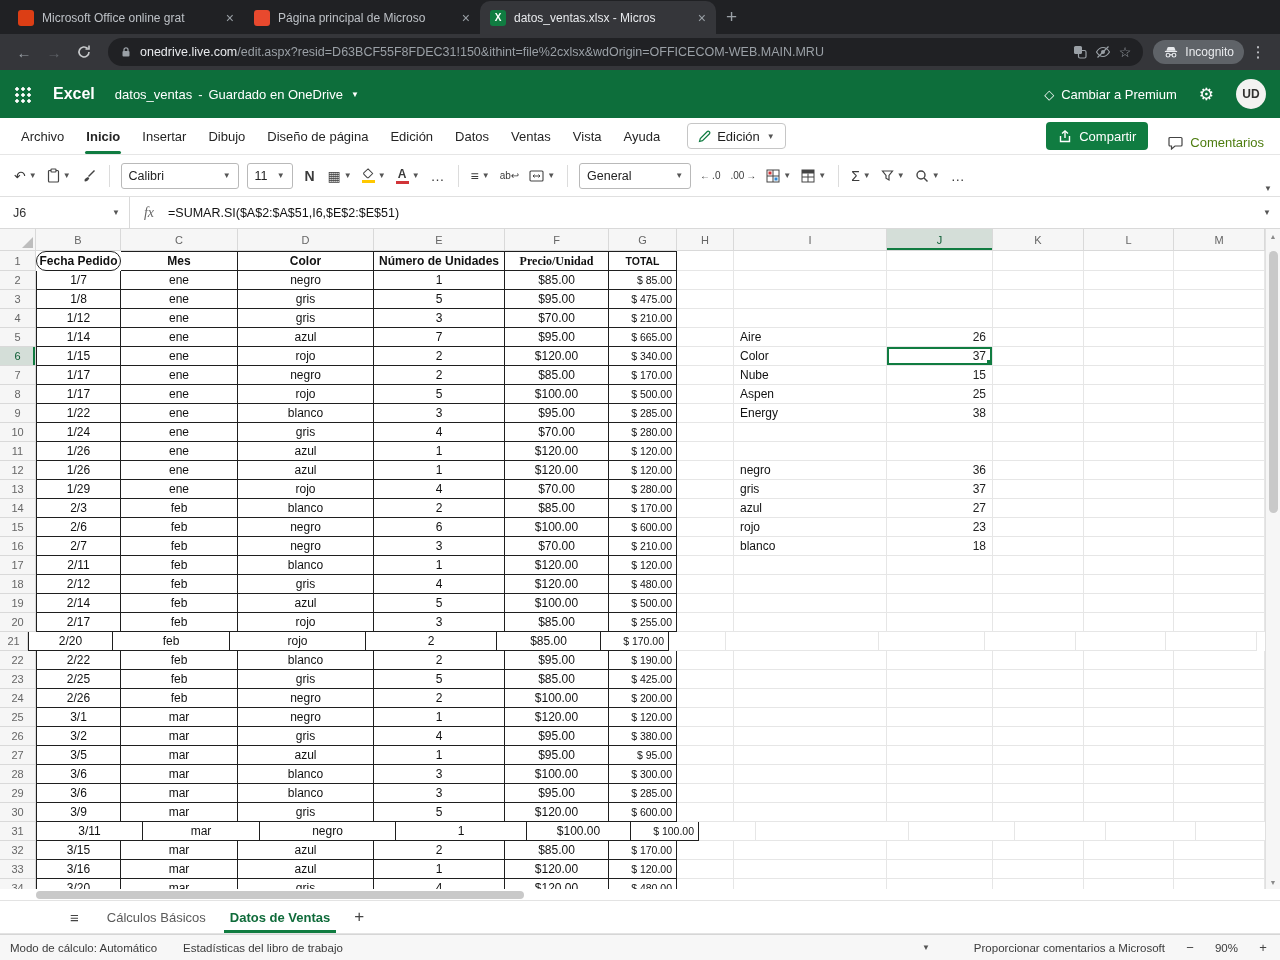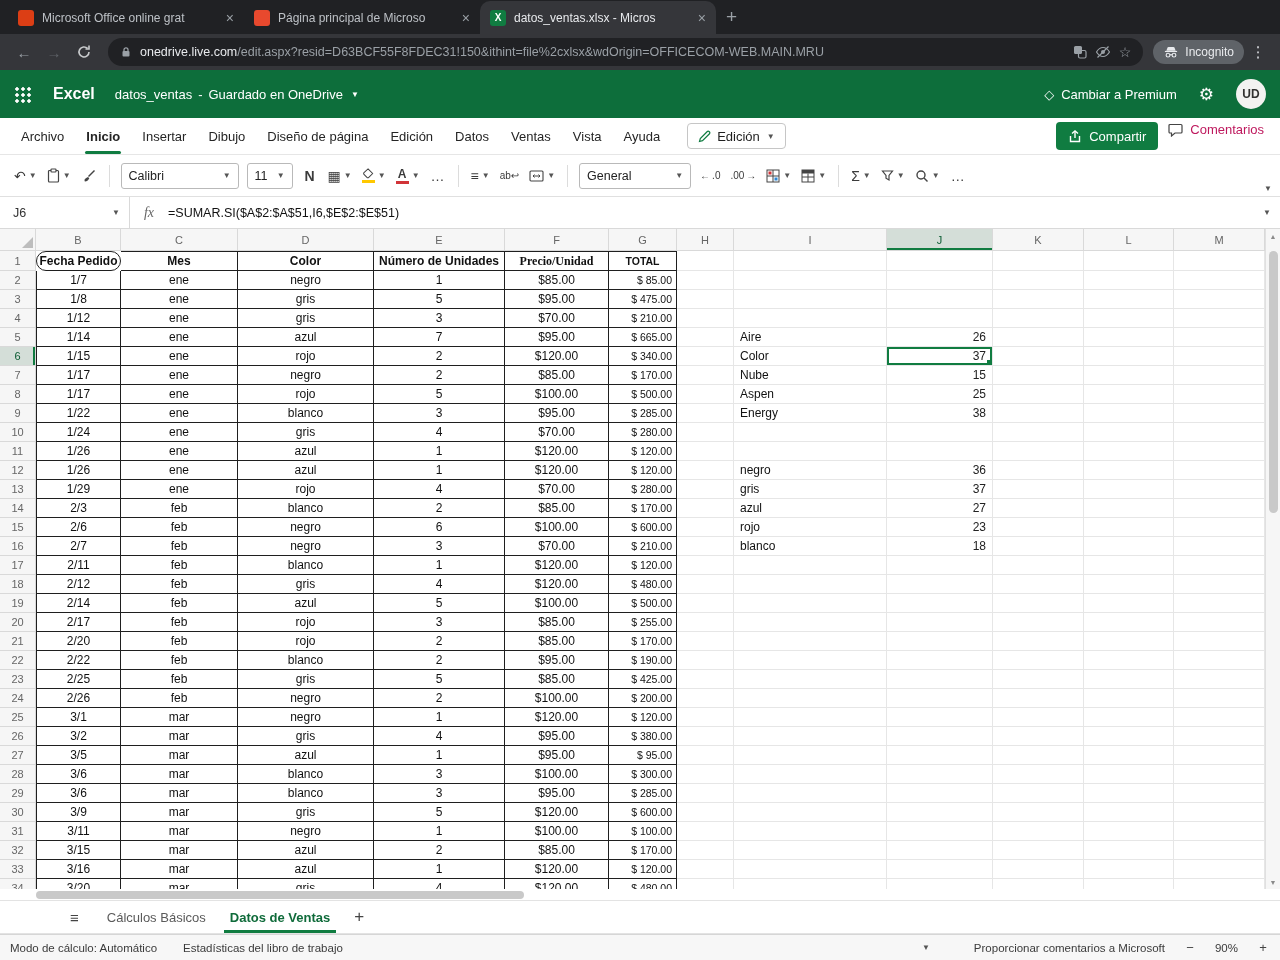--- a/index.html
+++ b/index.html
@@ -53,24 +53,24 @@
   font-weight:700;display:flex;align-items:center;justify-content:center}
 
 
 .rtabs{height:37px;background:#fff;display:flex;align-items:center;padding:0 10px;border-bottom:1px solid #e6e6e6;flex:none}
 .rtab{padding:0 11px;font-size:13px;color:#252525;height:100%;display:flex;align-items:center;position:relative}
 .rtab.active{font-weight:700}
 .rtab.active::after{content:"";position:absolute;left:10px;right:10px;bottom:0;height:3px;background:#107C41;border-radius:2px}
 .editpill{margin-left:16px;border:1px solid #c6c6c6;border-radius:4px;height:26px;display:flex;
   align-items:center;gap:6px;padding:0 10px;font-size:13px;color:#1f1f1f}
 .editpill .chev{font-size:8px;color:#555}
-.rright{margin-left:auto;display:flex;align-items:flex-start;gap:4px}
+.rright{margin-left:auto;display:flex;align-items:flex-end;gap:14px}
 .sharebtn{background:#107C41;color:#fff;border-radius:4px;height:28px;display:flex;align-items:center;
   gap:7px;padding:0 12px;font-size:13px}
-.commentsbtn{display:flex;align-items:center;gap:7px;font-size:13px;color:#be185d;padding:0 6px}
+.commentsbtn{display:flex;align-items:center;gap:7px;font-size:13px;color:#4d7c0f;padding:0 6px}
 
 
 .tbar{height:42px;display:flex;align-items:center;padding:0 10px;gap:2px;border-bottom:1px solid #e0e0e0;position:relative;flex:none}
 .tbtn{height:30px;min-width:24px;display:flex;align-items:center;justify-content:center;gap:2px;
   color:#3b3b3b;font-size:14px;padding:0 4px;border-radius:3px}
 .chev{font-size:8px;color:#555;margin-left:1px}
 .tdiv{width:1px;height:22px;background:#dcdcdc;margin:0 6px;flex:none}
 .combo{height:26px;border:1px solid #b9b9b9;border-radius:3px;display:flex;align-items:center;
   justify-content:space-between;padding:0 7px;font-size:12.5px;color:#222;background:#fff;margin:0 3px}
 .combo.font{width:118px}
@@ -716,21 +716,21 @@
           <div class="c tbl colF" style="width: 104px;">$85.00</div>
           <div class="c tbl colG" style="width: 68px;">$ 255.00</div>
           <div class="c" style="width: 57px;"></div>
           <div class="c ci" style="width: 153px;"></div>
           <div class="c cj" style="width: 106px;"></div>
           <div class="c" style="width: 91px;"></div>
           <div class="c" style="width: 90px;"></div>
           <div class="c" style="width: 91px;"></div>
         </div>
         <div class="grow">
-          <div class="rh" style="width: 36px;">21</div>
+          <div class="rh" style="width: 28px;">21</div>
           <div class="c tbl colB" style="width: 85px;">2/20</div>
           <div class="c tbl colC" style="width: 117px;">feb</div>
           <div class="c tbl colD" style="width: 136px;">rojo</div>
           <div class="c tbl colE" style="width: 131px;">2</div>
           <div class="c tbl colF" style="width: 104px;">$85.00</div>
           <div class="c tbl colG" style="width: 68px;">$ 170.00</div>
           <div class="c" style="width: 57px;"></div>
           <div class="c ci" style="width: 153px;"></div>
           <div class="c cj" style="width: 106px;"></div>
           <div class="c" style="width: 91px;"></div>
@@ -867,21 +867,21 @@
           <div class="c tbl colG" style="width: 68px;">$ 600.00</div>
           <div class="c" style="width: 57px;"></div>
           <div class="c ci" style="width: 153px;"></div>
           <div class="c cj" style="width: 106px;"></div>
           <div class="c" style="width: 91px;"></div>
           <div class="c" style="width: 90px;"></div>
           <div class="c" style="width: 91px;"></div>
         </div>
         <div class="grow">
           <div class="rh" style="width: 36px;">31</div>
-          <div class="c tbl colB" style="width: 85px;">3/11</div>
+          <div class="c tbl colB" style="width: 107px;">3/11</div>
           <div class="c tbl colC" style="width: 117px;">mar</div>
           <div class="c tbl colD" style="width: 136px;">negro</div>
           <div class="c tbl colE" style="width: 131px;">1</div>
           <div class="c tbl colF" style="width: 104px;">$100.00</div>
           <div class="c tbl colG" style="width: 68px;">$ 100.00</div>
           <div class="c" style="width: 57px;"></div>
           <div class="c ci" style="width: 153px;"></div>
           <div class="c cj" style="width: 106px;"></div>
           <div class="c" style="width: 91px;"></div>
           <div class="c" style="width: 90px;"></div>

